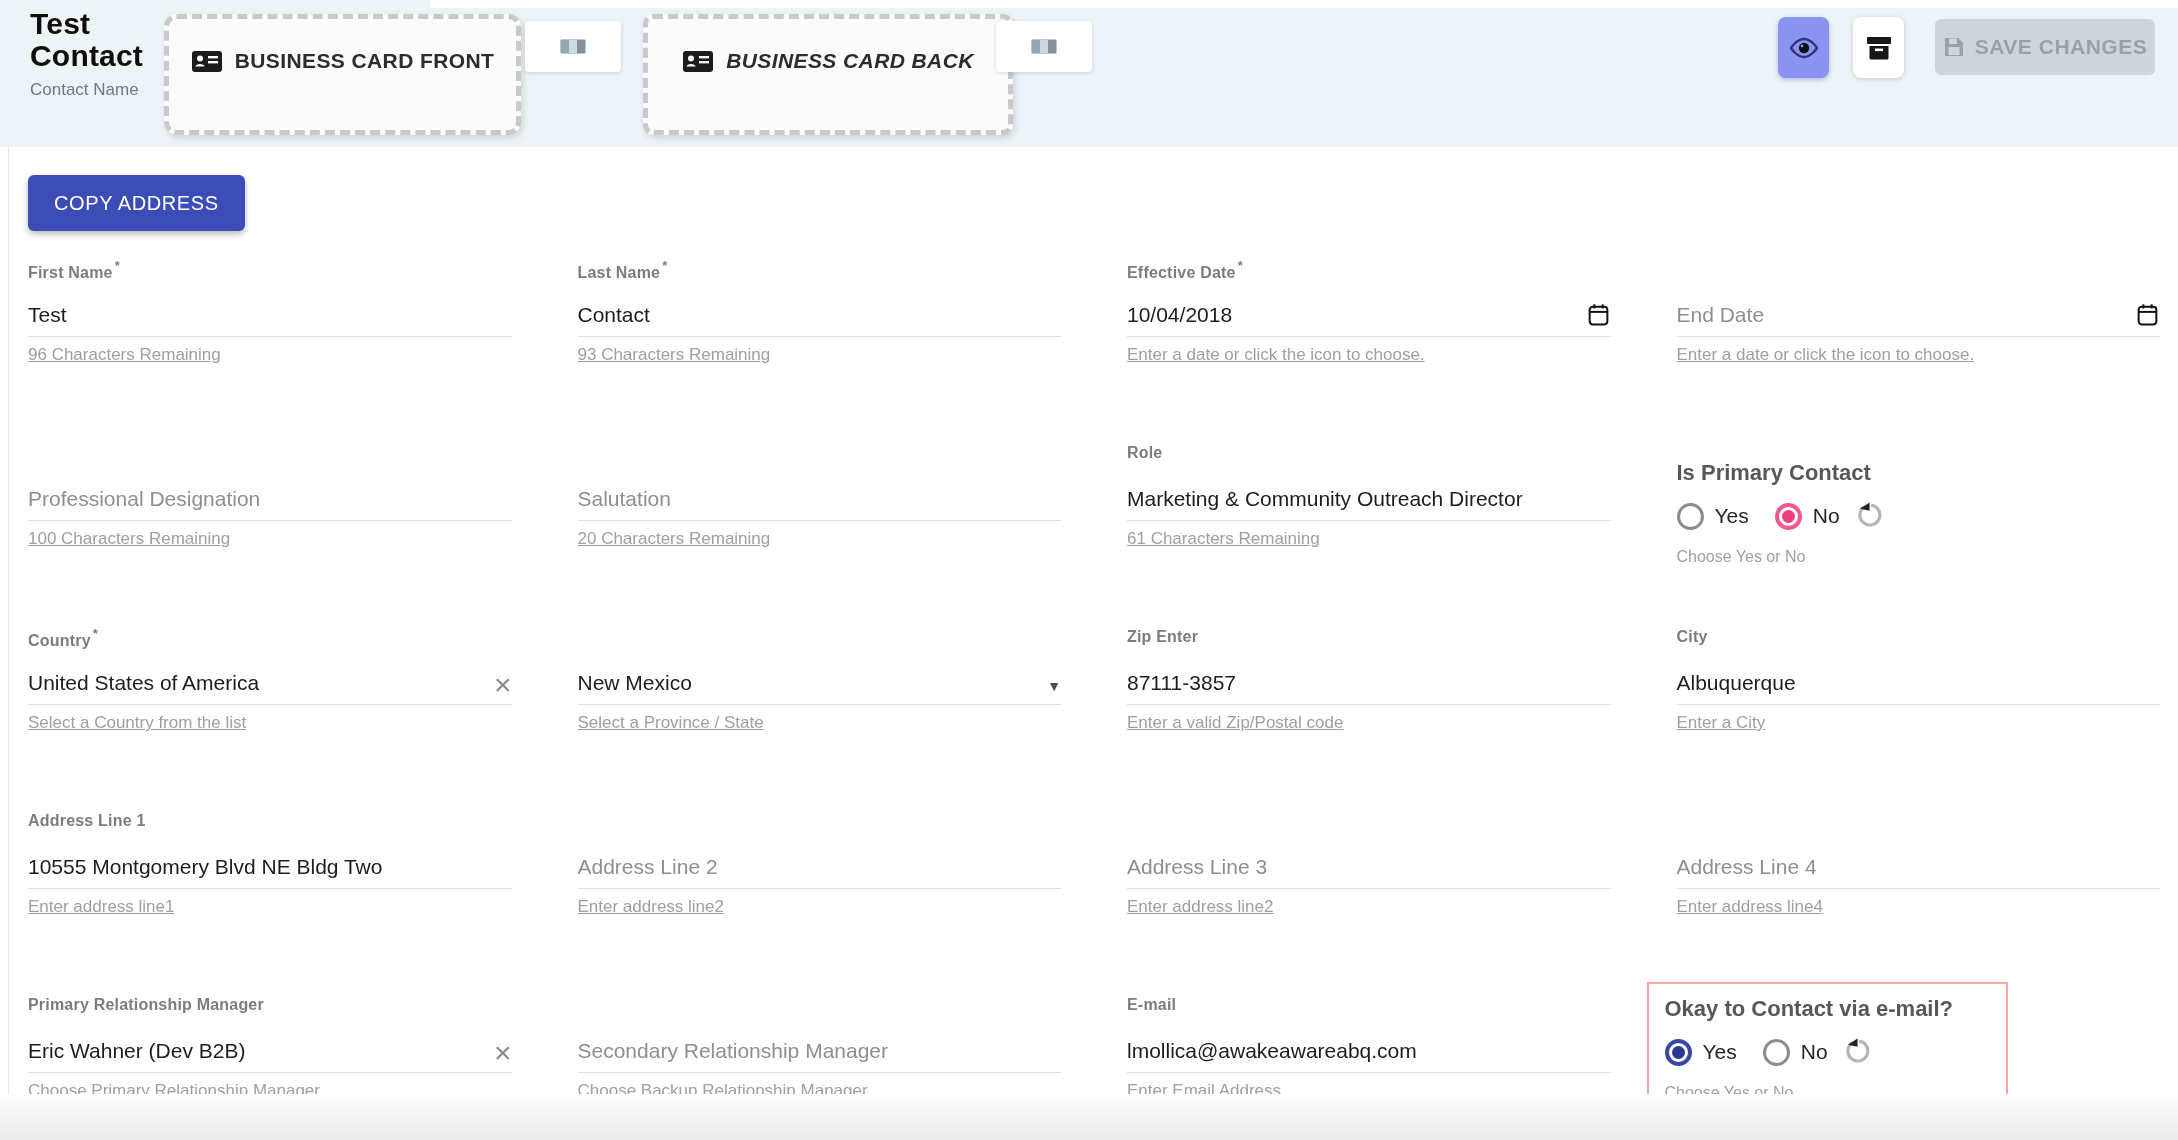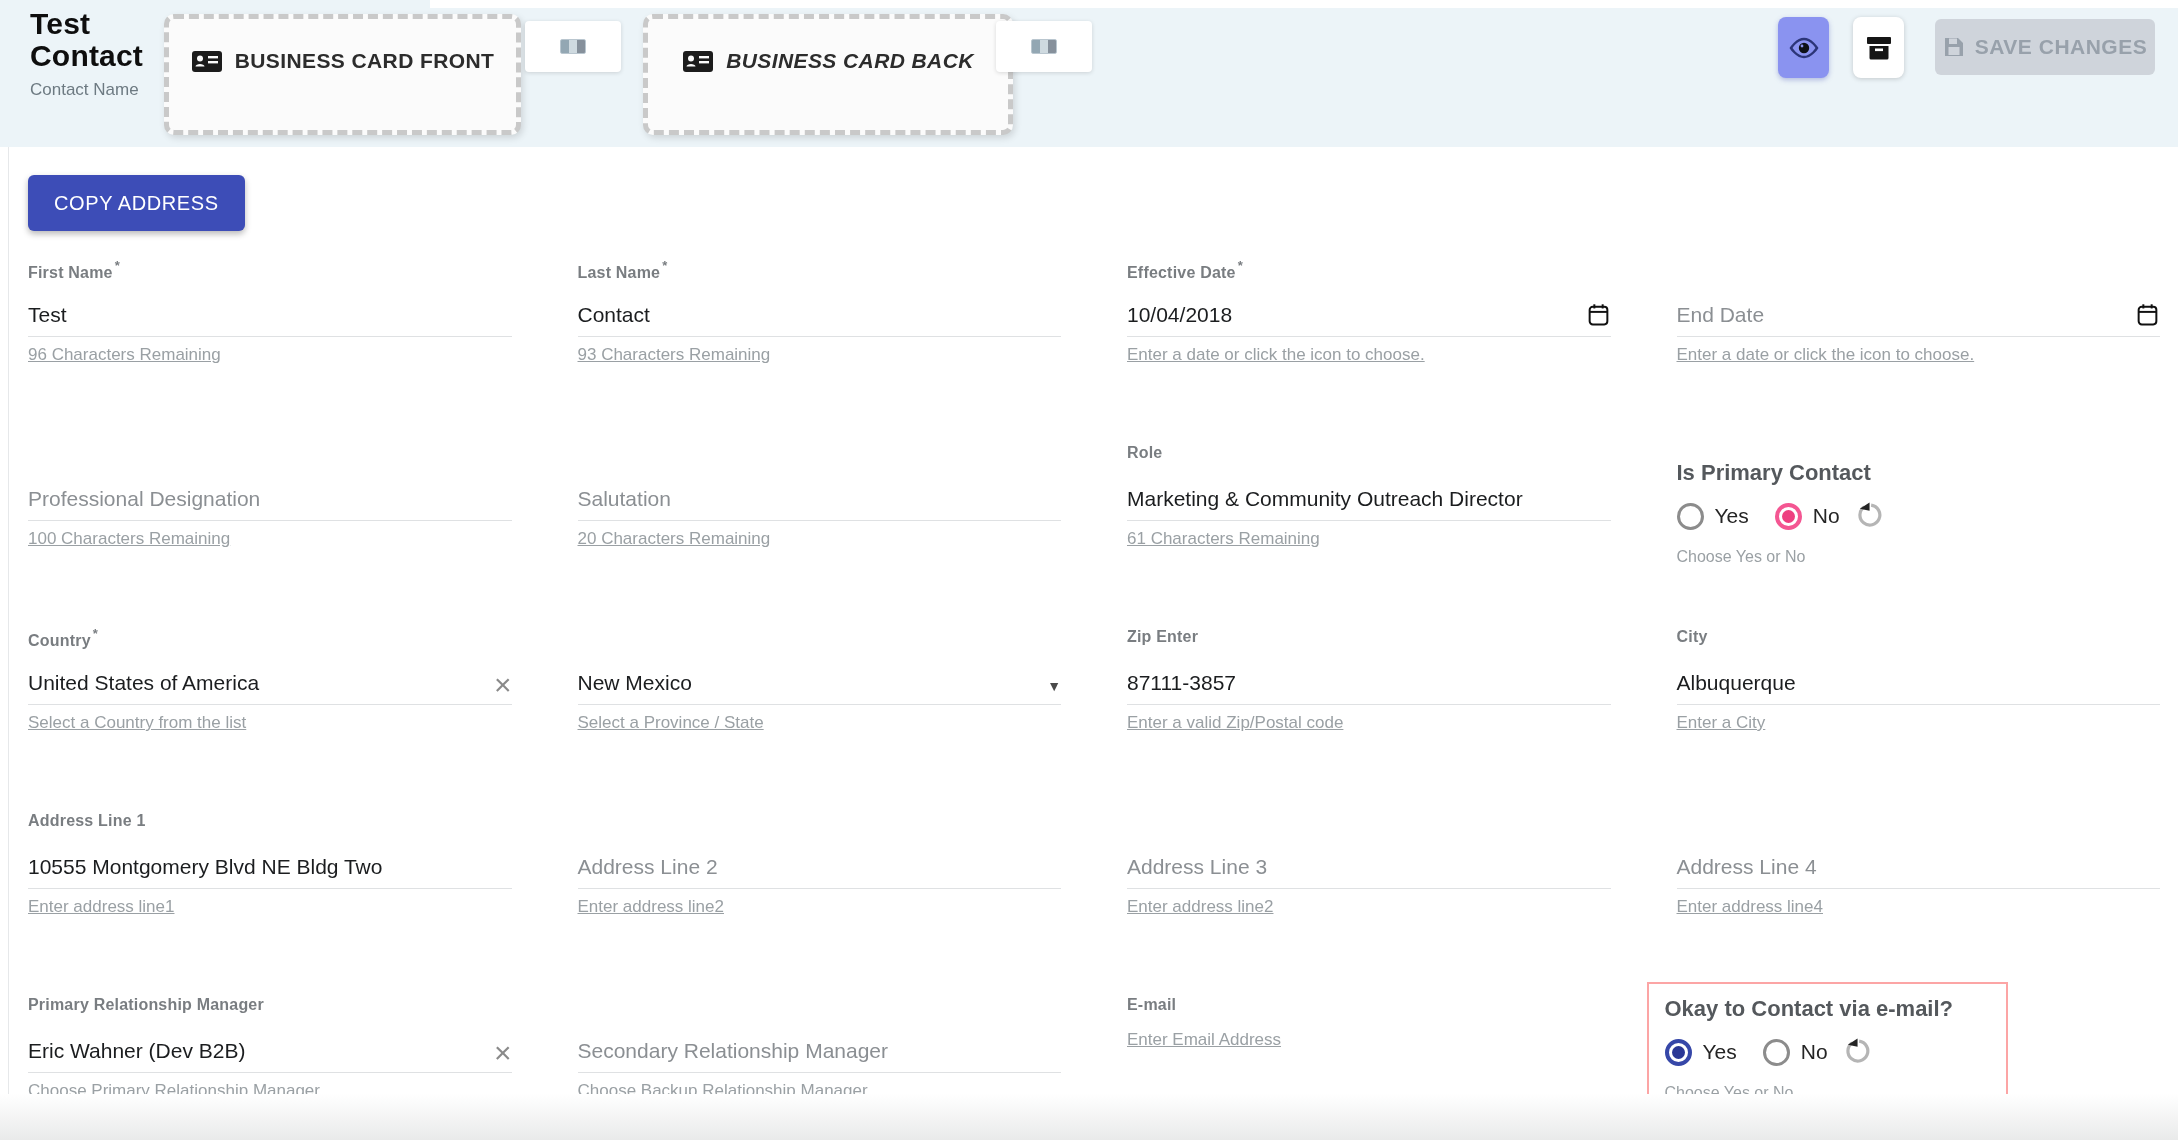--- a/index.html
+++ b/index.html
@@ -24,21 +24,21 @@
   .subtitle { margin-top:8px; font-size:17px; color:#6d7a82; }
 
   .card-upload {
     position:absolute; top:14px; height:121px;
     border:5px dashed #c9c9c9; border-radius:10px;
     background:#fbfbfb;
     box-shadow:2px 3px 7px rgba(0,0,0,0.13);
     display:flex; justify-content:center; align-items:flex-start;
     padding-top:30px;
   }
-  .card-upload.front { left:164px; width:357px; }
+  .card-upload.front { left:164px; width:357px;border-radius:13px; }
   .card-upload.back  { left:643px; width:370px;font-style:italic; }
   .card-upload .lbl { font-size:21px; font-weight:700; color:#2c2c2c; letter-spacing:.4px; margin-left:12px; }
 
   .preview-box {
     position:absolute; top:21px; width:96px; height:51px;
     background:#ffffff; border-radius:4px;
     box-shadow:0 1px 4px rgba(0,0,0,0.14);
     display:flex; align-items:center; justify-content:center;
   }
   .preview-box.front { left:525px; }
@@ -372,20 +372,23 @@
     </div>
     <div class="field">
       <div class="f-label"></div>
       <div class="f-value">
         <span class="float-label">Secondary Relationship Manager</span>
       </div>
       <div class="f-hint">Choose Backup Relationship Manager</div>
     </div>
     <div class="field">
       <div class="f-label">E-mail</div>
+      <div class="f-value">
+          <span>lmollica@awakeawareabq.com</span>
+        </div>
       <div class="f-hint">Enter Email Address</div>
     </div>
     <div>
       <div class="okay-box rg-group group-blue" style="margin-top:-14px;">
         <div class="rg-header">Okay to Contact via e-mail?</div>
         <div class="rg-row">
           <span class="radio radio--on"></span>
           <span class="rg-lbl">Yes</span>
           <span class="radio"></span>
           <span class="rg-lbl last">No</span>

